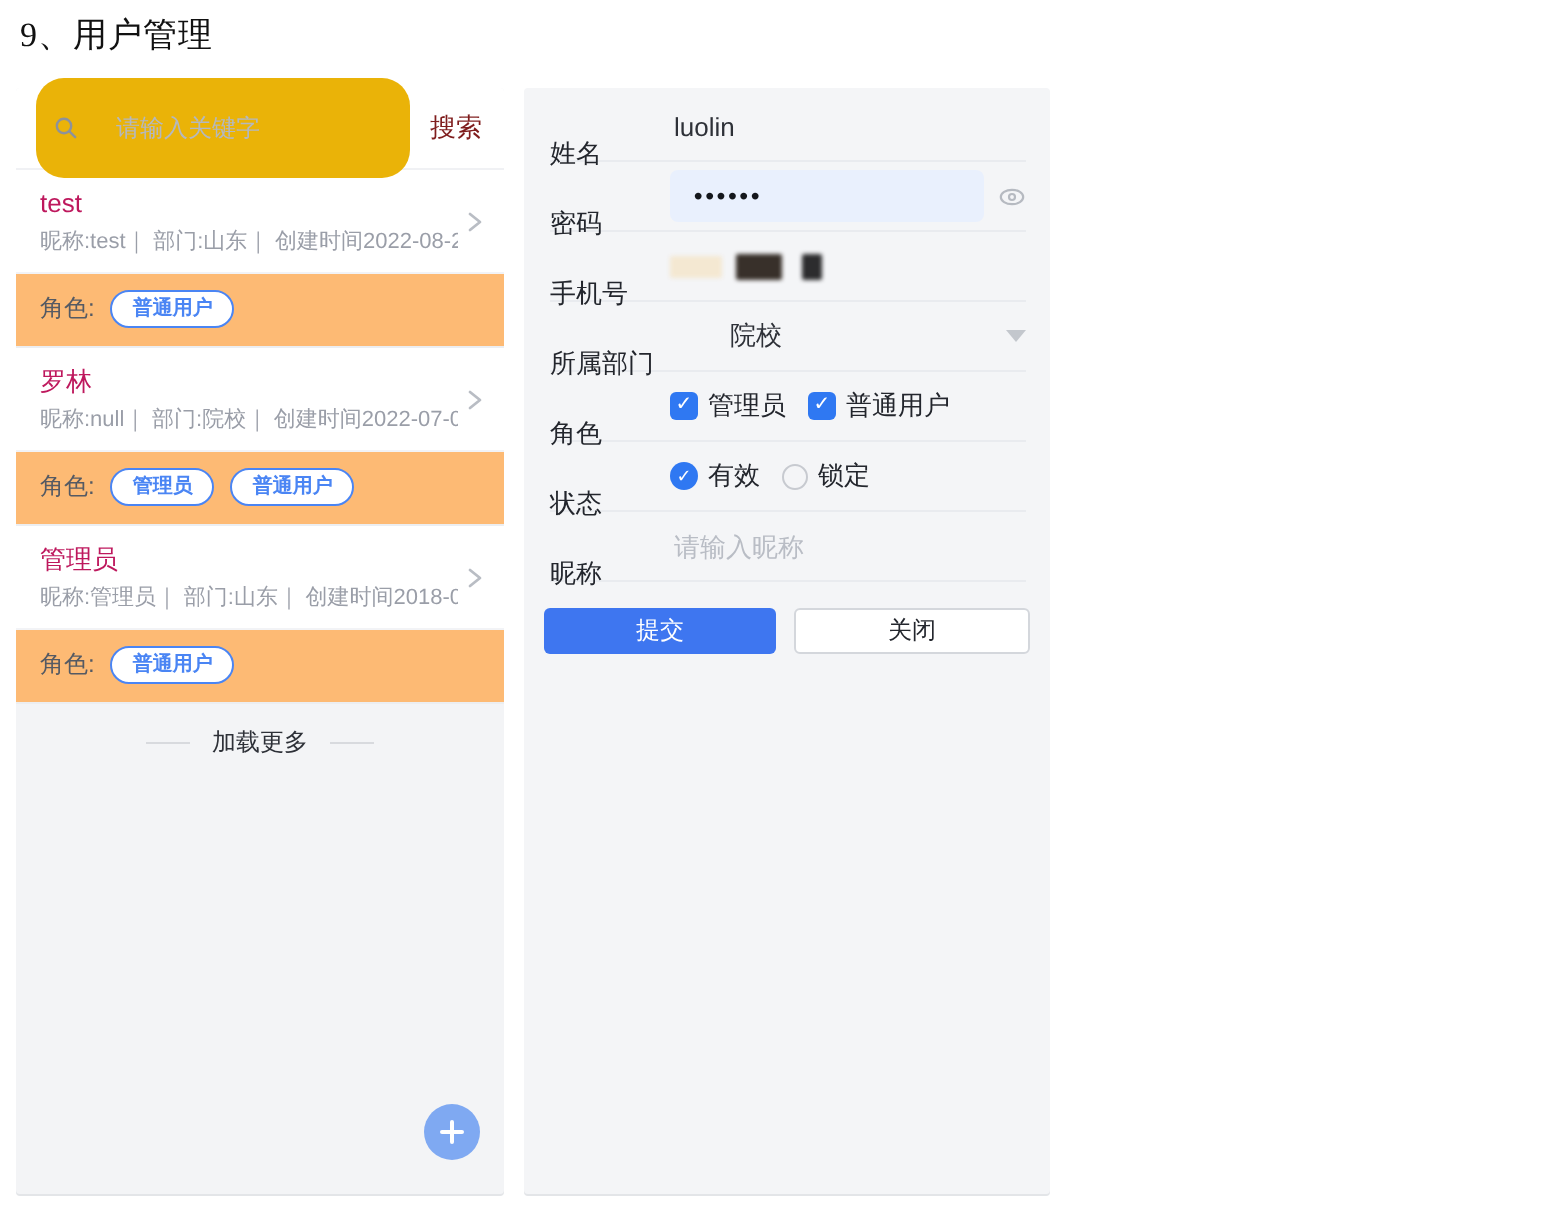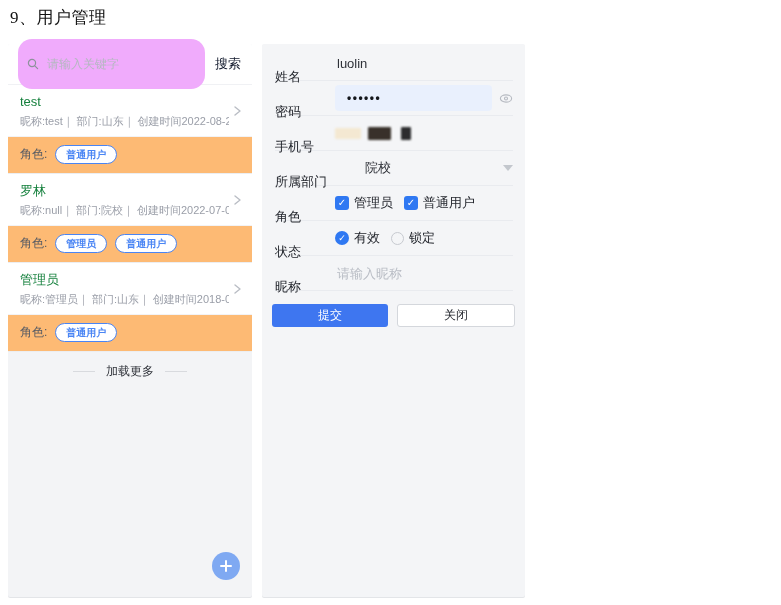--- a/index.html
+++ b/index.html
@@ -6,31 +6,31 @@
   .canvas{position:relative;width:781px;height:605px;background:#fff;
           font-family:"Liberation Sans","DejaVu Sans",sans-serif;overflow:hidden;}
   .title{position:absolute;top:6px;left:10px;margin:0;font-family:"Liberation Serif","DejaVu Serif",serif;
          font-size:17px;font-weight:500;color:#111;letter-spacing:.5px;}
 
   
   .left-panel{position:absolute;left:8px;top:44px;width:244px;height:553px;background:#f3f4f6;
               border-radius:2px;box-shadow:0 1px 0 #e3e5e8;}
   .search-row{height:40px;background:#fff;display:flex;align-items:center;padding:0 10px;gap:9px;
               border-bottom:1px solid #f0f1f4;border-radius:2px 2px 0 0;}
-  .search-pill{flex:1;height:26px;background:#f0abfc;border-radius:14px;display:flex;align-items:center;
-               padding:12px 9px;gap:6px;min-width:0;}
+  .search-pill{flex:1;height:26px;background:#eab308;border-radius:14px;display:flex;align-items:center;
+               padding:12px 9px;gap:17px;min-width:0;}
   .search-pill input{flex:1;min-width:0;border:none;background:transparent;outline:none;font-size:12px;color:#333;
                      font-family:inherit;}
   .search-pill input::placeholder{color:#b4b8c0;}
-  .search-btn{background:none;border:none;font-size:13px;color:#0f172a;padding:0 1px;cursor:pointer;font-family:Liberation Sans, sans-serif;}
+  .search-btn{background:none;border:none;font-size:13px;color:#7f1d1d;padding:0 1px;cursor:pointer;font-family:Liberation Sans, sans-serif;}
 
   .user-list{background:#fff;}
   .user-main{display:flex;align-items:center;padding:9px 8px 8px 12px;border-bottom:1px solid #f2f3f6;cursor:pointer;}
   .user-info{flex:1;min-width:0;}
-  .user-name{font-size:13px;color:#15803d;line-height:16px;}
+  .user-name{font-size:13px;color:#be185d;line-height:16px;}
   .user-details{font-size:11px;color:#9a9ea8;line-height:14px;margin-top:4px;white-space:nowrap;overflow:hidden;}
   .chev{flex-shrink:0;margin-left:2px;}
   .user-roles{display:flex;align-items:center;gap:8px;padding:8px 12px 9px;border-bottom:1px solid #eceef1;background:#fdba74;}
   .role-label{font-size:12px;color:#555a63;}
   .badge{display:inline-block;font-size:10px;font-weight:700;color:#4a85f4;border:1px solid #4a85f4;
          border-radius:999px;padding:3px 10px;background:#fff;line-height:11px;}
   .load-more{height:38px;display:flex;align-items:center;justify-content:center;gap:11px;
              font-size:12px;color:#2e3138;cursor:pointer;}
   .dash{width:22px;height:1px;background:#d8dade;}
   .add-fab{position:absolute;left:204px;top:508px;width:28px;height:28px;border-radius:50%;

